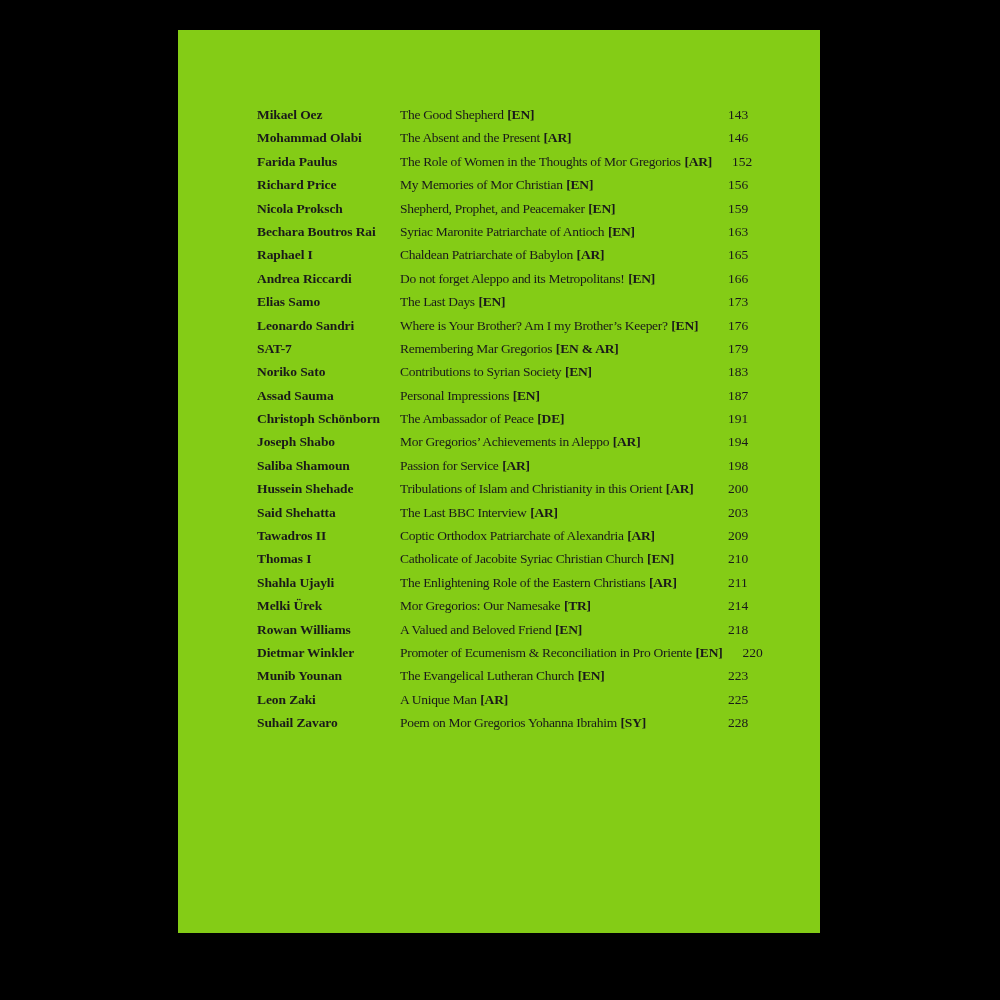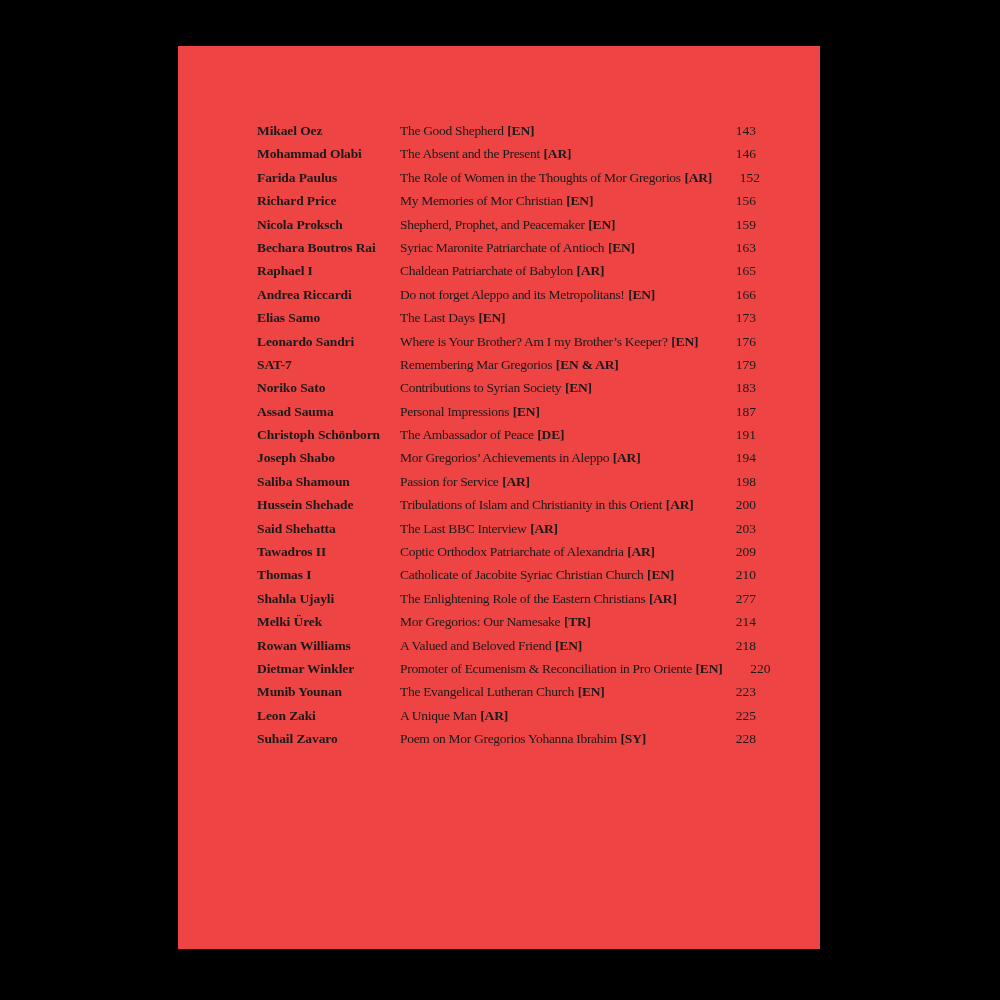--- a/index.html
+++ b/index.html
@@ -13,24 +13,24 @@
   }
   .stage {
     position: relative;
     width: 1000px;
     height: 1000px;
     background: #000000;
   }
   .book-page {
     position: absolute;
     left: 178px;
-    top: 46px;
+    top: 30px;
     width: 642px;
     height: 903px;
-    background: #ef4444;
+    background: #84cc16;
   }
   .toc {
     position: absolute;
     left: 79px;
     top: 73px;
     right: 64px;
   }
   .row {
     display: flex;
     align-items: baseline;
@@ -54,21 +54,21 @@
   }
   .lang-tag {
     font-weight: bold;
     margin-left: 0.27em;
     letter-spacing: -0.2px;
   }
   .pagenum {
     flex-shrink: 0;
     margin-left: 20px;
     min-width: 28px;
-    text-align: right;
+    text-align: left;
     letter-spacing: 0;
   }
 </style>
 </head>
 <body>
 
 <div class="stage">
   <div class="book-page">
     <div class="toc">
   <div class="row">
@@ -189,21 +189,21 @@
 
   <div class="row">
     <span class="author">Thomas I</span>
     <span class="title"><span>Catholicate of Jacobite Syriac Christian Church</span><span class="lang-tag">[EN]</span></span>
     <span class="pagenum">210</span>
   </div>
 
   <div class="row">
     <span class="author">Shahla Ujayli</span>
     <span class="title"><span>The Enlightening Role of the Eastern Christians</span><span class="lang-tag">[AR]</span></span>
-    <span class="pagenum">277</span>
+    <span class="pagenum">211</span>
   </div>
 
   <div class="row">
     <span class="author">Melki Ürek</span>
     <span class="title"><span>Mor Gregorios: Our Namesake</span><span class="lang-tag">[TR]</span></span>
     <span class="pagenum">214</span>
   </div>
 
   <div class="row">
     <span class="author">Rowan Williams</span>

